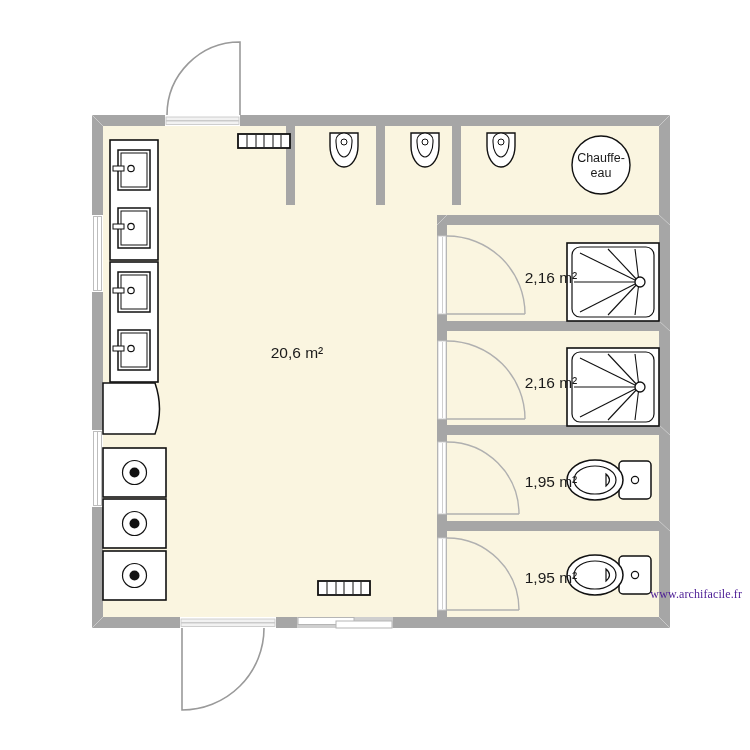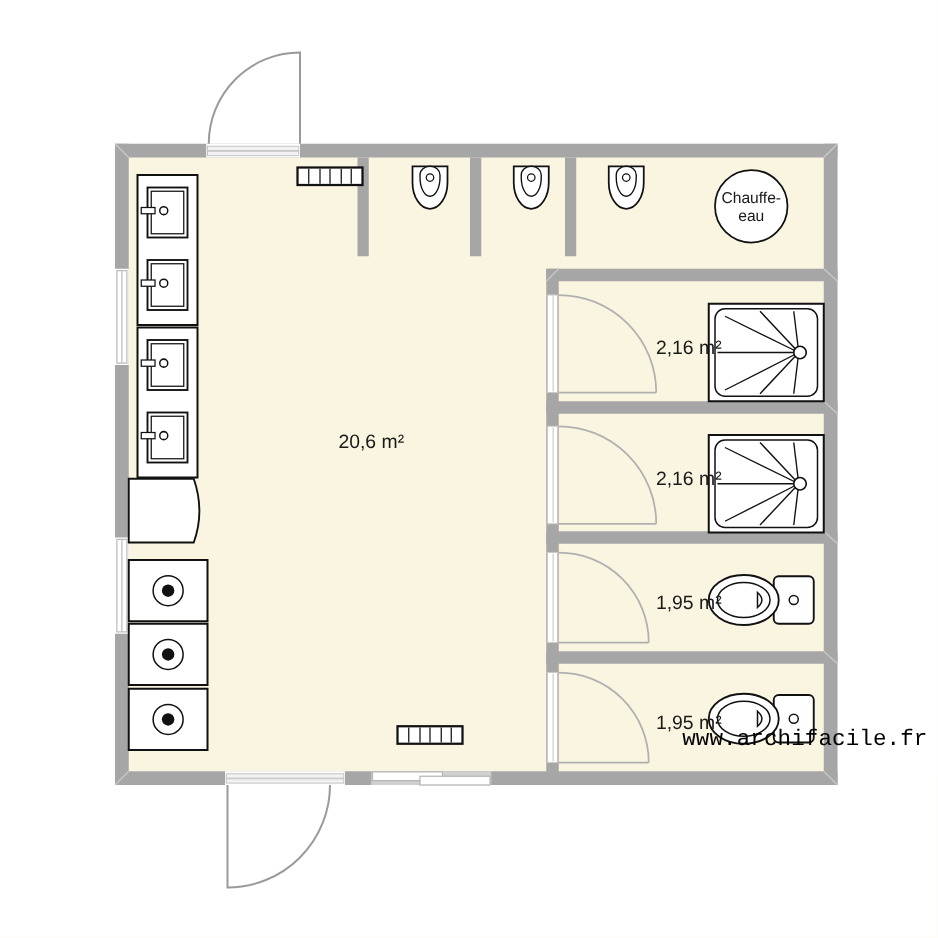--- a/index.html
+++ b/index.html
@@ -23,23 +23,23 @@
     position: absolute;
     left: 0;
     top: 0;
     width: 750px;
     height: 750px;
   }
   .credit {
     position: absolute;
     right: 8px;
     bottom: 18px;
-    font-size: 18px;
-    color: #000000;
-    font-family: Liberation Mono, monospace;
+    font-size: 12px;
+    color: #4c1d95;
+    font-family: Liberation Serif, serif;
     letter-spacing: 0.1px;
   }
   .area-label {
     font-family: "Liberation Sans", sans-serif;
     font-size: 15.5px;
     fill: #1a1a1a;
   }
   .appliance-label {
     font-family: "Liberation Sans", sans-serif;
     font-size: 12.5px;

